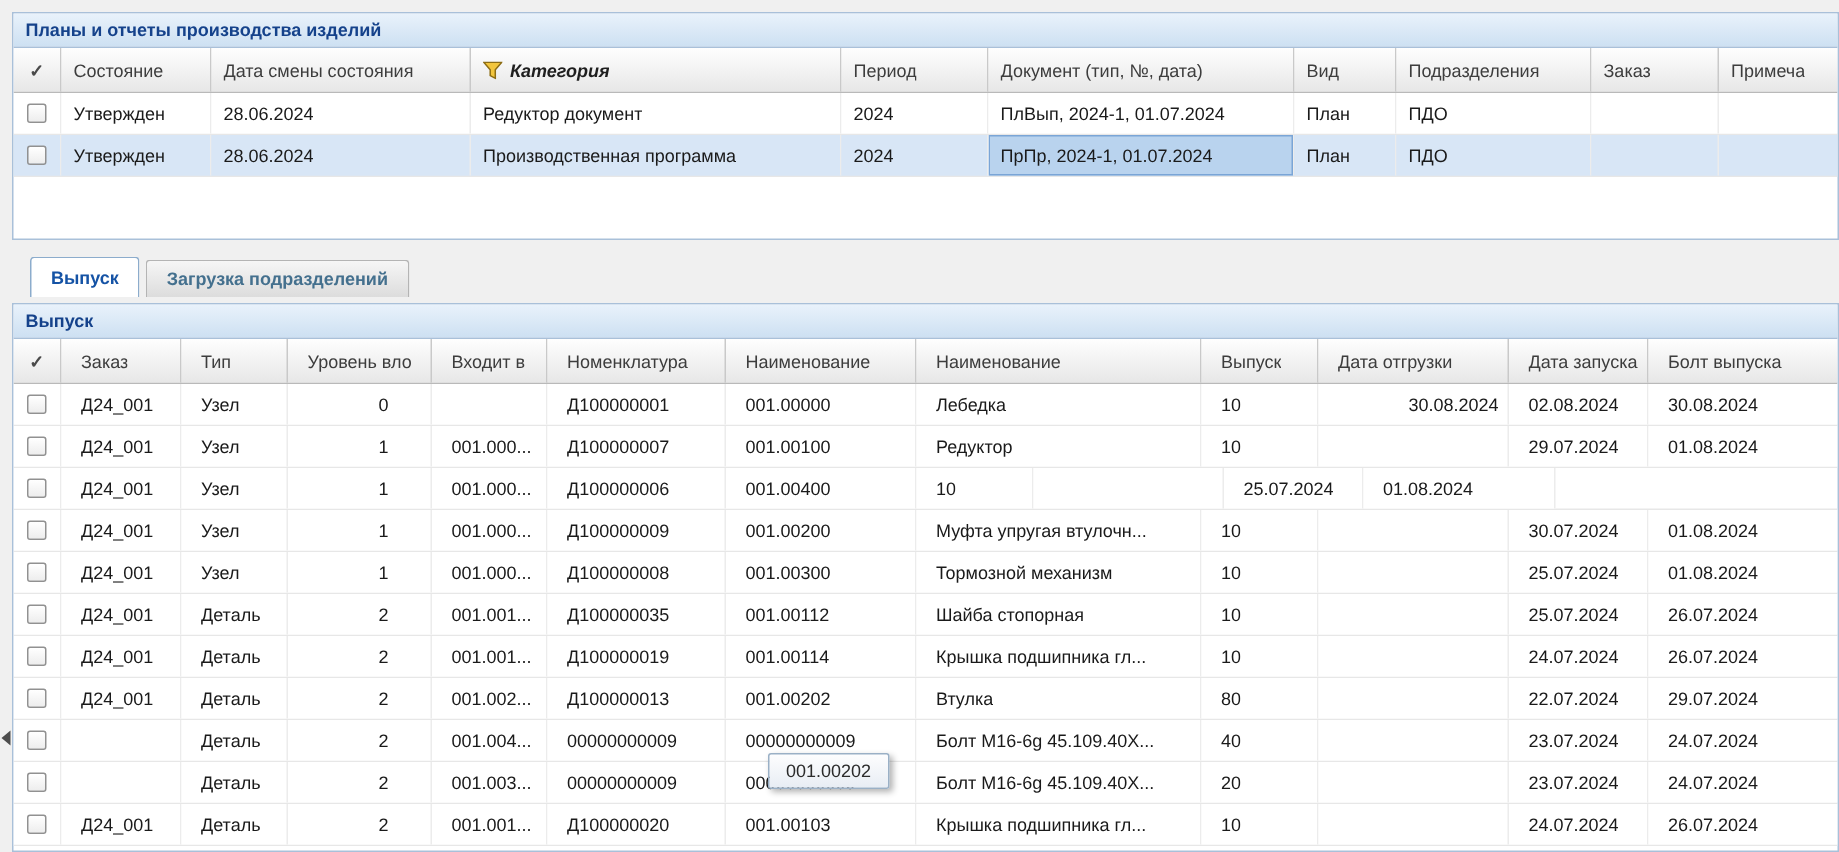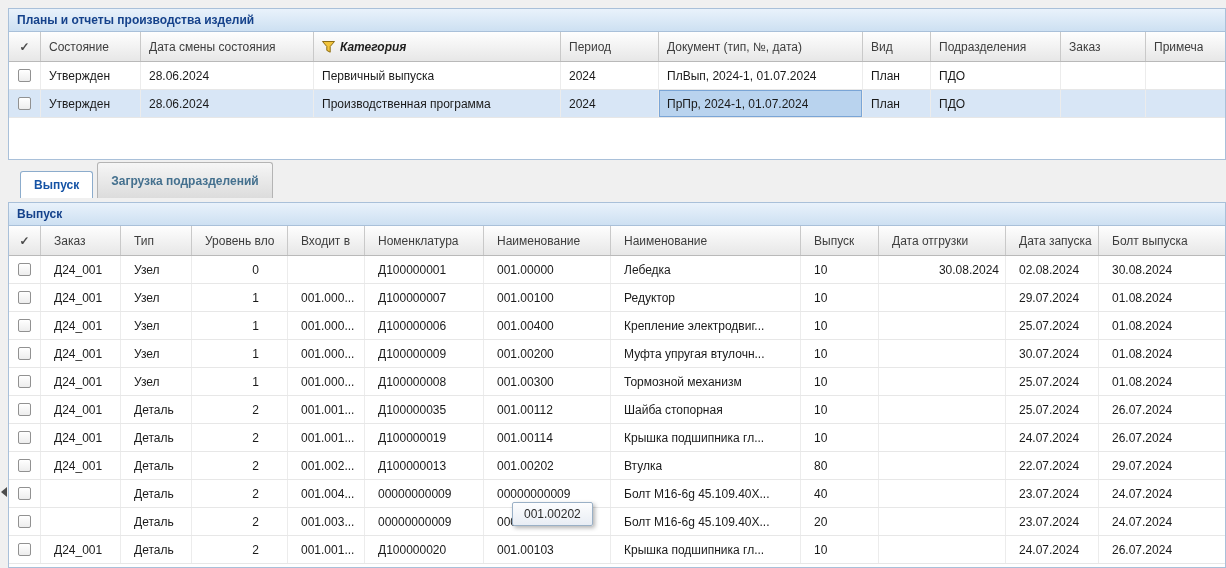--- a/index.html
+++ b/index.html
@@ -73,21 +73,21 @@
   }
   .tab {
     display: flex; align-items: center; justify-content: center; padding: 0 13px;
     border: 1px solid #b4b4b4; border-bottom: none; border-radius: 3px 3px 0 0;
     font-size: 12px; font-weight: bold; cursor: default;
   }
   .tab.active {
     height: 27px; background: #fff; color: var(--active-tab-text, #1553a5); border-color: #8caccc;
   }
   .tab:not(.active) {
-    height: 36px; background: linear-gradient(#f6f6f6, #dcdcdc);
+    height: 25px; background: linear-gradient(#f6f6f6, #dcdcdc);
     color: var(--inactive-tab-text, #44708e);
     text-align: center;
   }
 
   
   .cell-tooltip {
     position: absolute; left: 512px; top: 502px; height: 24px; padding: 0 11px;
     display: flex; align-items: center;
     background: linear-gradient(#fdfdfe, #e8edf4);
     border: 1px solid #9ab0c6; border-radius: 2px;
@@ -157,21 +157,21 @@
           <div class="cell checkcol" style="width: 32px;">
             <span class="checkbox"></span>
           </div>
           <div class="cell" style="width: 100px;">
             <span class="ctext">Утвержден</span>
           </div>
           <div class="cell" style="width: 173px;">
             <span class="ctext">28.06.2024</span>
           </div>
           <div class="cell" style="width: 247px;">
-            <span class="ctext">Первичный выпуска</span>
+            <span class="ctext">Редуктор документ</span>
           </div>
           <div class="cell" style="width: 98px;">
             <span class="ctext">2024</span>
           </div>
           <div class="cell" style="width: 204px;">
             <span class="ctext">ПлВып, 2024-1, 01.07.2024</span>
           </div>
           <div class="cell" style="width: 68px;">
             <span class="ctext">План</span>
           </div>
@@ -363,23 +363,20 @@
           </div>
           <div class="cell" style="width: 77px;">
             <span class="ctext">001.000...</span>
           </div>
           <div class="cell" style="width: 119px;">
             <span class="ctext">Д100000006</span>
           </div>
           <div class="cell" style="width: 127px;">
             <span class="ctext">001.00400</span>
           </div>
-          <div class="cell" style="width: 190px;">
-            <span class="ctext">Крепление электродвиг...</span>
-          </div>
           <div class="cell" style="width: 78px;">
             <span class="ctext">10</span>
           </div>
           <div class="cell al-right pr-narrow" style="width: 127px;">
             <span class="ctext"></span>
           </div>
           <div class="cell" style="width: 93px;">
             <span class="ctext">25.07.2024</span>
           </div>
           <div class="cell" style="width: 128px;">

